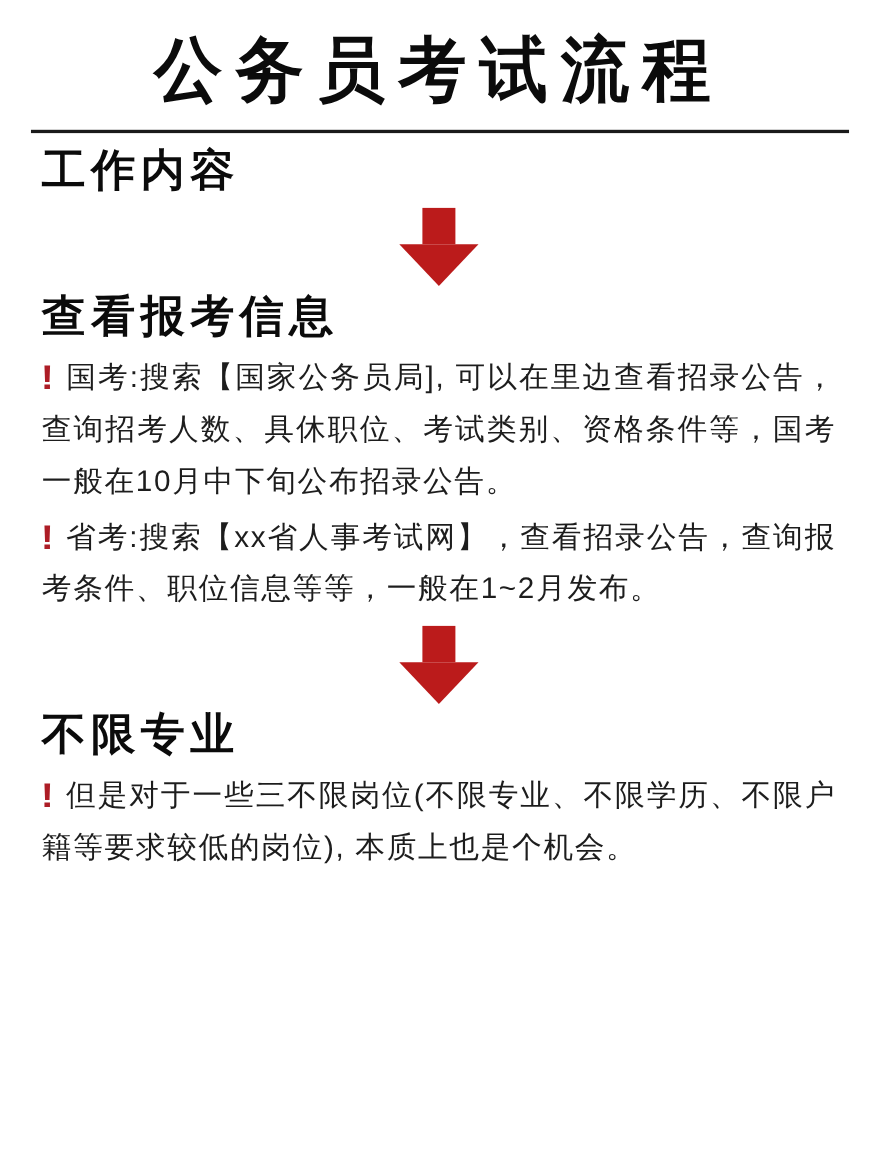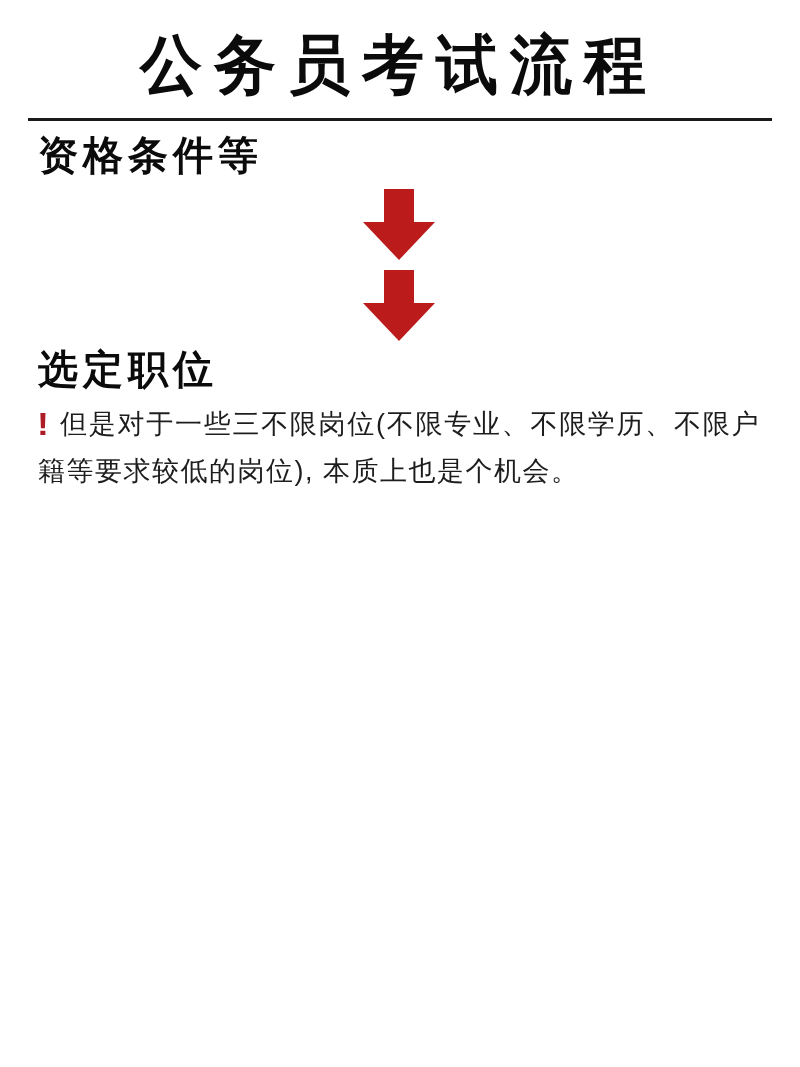--- a/index.html
+++ b/index.html
@@ -90,35 +90,44 @@
 </head>
 <body>
 
 <div class="page">
 
   <div class="title">公务员考试流程</div>
 
   <hr class="rule">
 
   <div>
-    <div class="section-heading">资格条件等</div>
+    <div class="section-heading">工作内容</div>
   </div>
 
   <div class="arrow">
     <div class="stem"></div>
     <div class="head"></div>
   </div>
 
+  <div>
+    <div class="section-heading">查看报考信息</div>
+    <p class="para">
+      <span class="excl">!</span><span>国考:搜索【国家公务员局], 可以在里边查看招录公告，查询招考人数、具休职位、考试类别、资格条件等，国考一般在10月中下旬公布招录公告。</span>
+    </p>
+    <p class="para">
+      <span class="excl">!</span><span>省考:搜索【xx省人事考试网】，查看招录公告，查询报考条件、职位信息等等，一般在1~2月发布。</span>
+    </p>
+  </div>
 
   <div class="arrow">
     <div class="stem"></div>
     <div class="head"></div>
   </div>
 
   <div>
-    <div class="section-heading">选定职位</div>
+    <div class="section-heading">不限专业</div>
     <p class="para">
       <span class="excl">!</span><span>但是对于一些三不限岗位(不限专业、不限学历、不限户籍等要求较低的岗位), 本质上也是个机会。</span>
     </p>
 
   </div>
 
 </div>
 
 </body></html>

